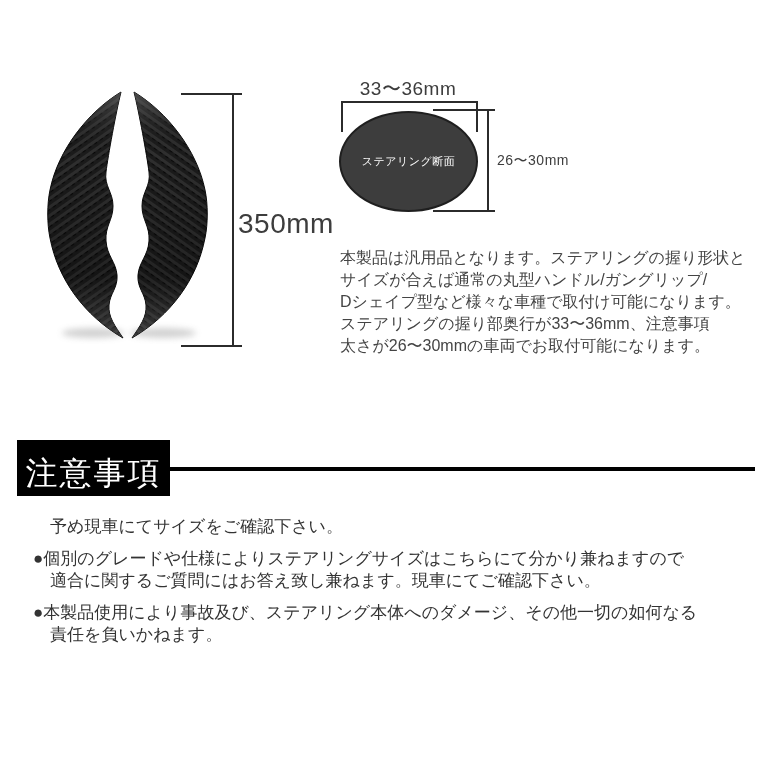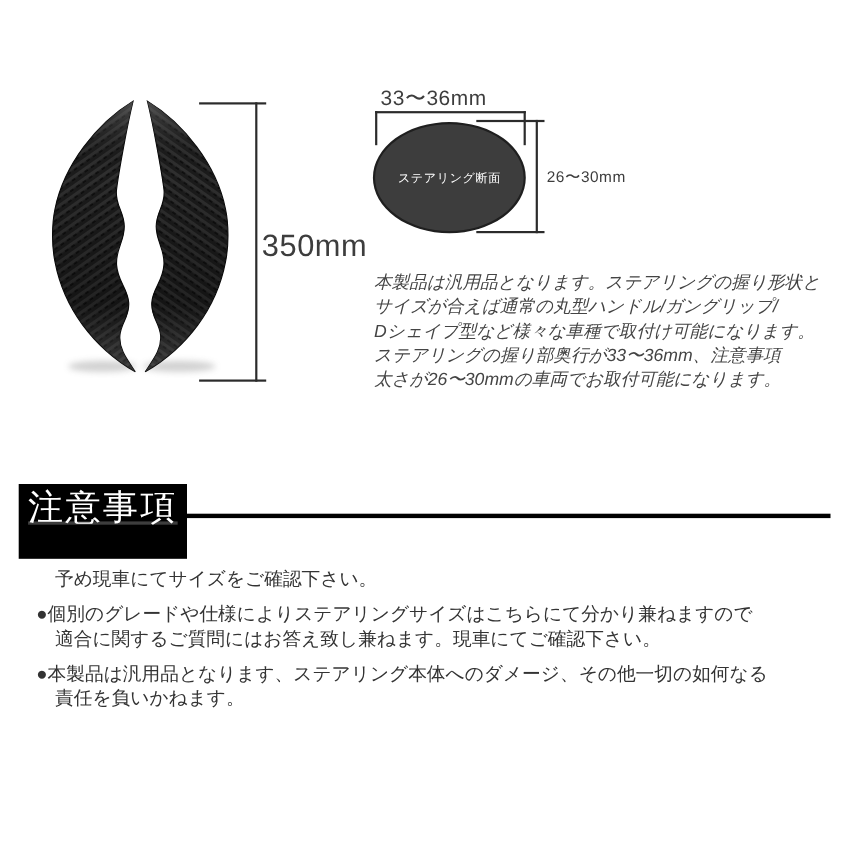--- a/index.html
+++ b/index.html
@@ -18,21 +18,21 @@
   #product-svg { position: absolute; left: 35px; top: 86px; width: 180px; height: 258px; }
 
   .dim-line { position: absolute; background: var(--dim-line, #2b2b2b); }
   .dim-label { position: absolute; color: var(--text, #3d3d3d); letter-spacing: 0.5px; }
 
   #h350-vline  { left: 232px; top: 93px;  width: 2px;  height: 254px; }
   #h350-tick-t { left: 181px; top: 93px;  width: 61px; height: 2px; }
   #h350-tick-b { left: 181px; top: 345px; width: 61px; height: 2px; }
   #h350-label  { left: 238px; top: 208px; font-size: 28px; }
 
-  #cs-width-label { left: 346px; top: 76px; width: 124px; font-size: 19px; }
+  #cs-width-label { left: 346px; top: 76px; width: 124px; text-align: center; font-size: 19px; }
   #cs-hline   { left: 341px; top: 101px; width: 137px; height: 2px; }
   #cs-tick-l  { left: 341px; top: 101px; width: 2px;  height: 31px; }
   #cs-tick-r  { left: 476px; top: 101px; width: 2px;  height: 31px; }
 
   #cs-vline   { left: 487px; top: 109px; width: 2px;  height: 103px; }
   #cs-tick-t  { left: 433px; top: 109px; width: 62px; height: 2px; }
   #cs-tick-bt { left: 433px; top: 210px; width: 62px; height: 2px; }
   #cs-height-label { left: 497px; top: 152px; font-size: 14px; }
 
   #cs-ellipse {
@@ -42,27 +42,27 @@
     border: 2px solid var(--section-ellipse-stroke, #222);
     box-sizing: border-box;
     display: flex; align-items: center; justify-content: center;
   }
   #cs-ellipse span {
     color: var(--section-label-text, #fff);
     font-size: 11px; white-space: nowrap; letter-spacing: 0.5px;
   }
 
   #description { left: 340px; top: 247px; font-size: 16px; line-height: 22px; color: #444; }
-  #description div { white-space: nowrap; font-style: italic; }
+  #description div { white-space: nowrap; }
 
   
   #notice-banner {
-    left: 17px; top: 440px; width: 153px; height: 68px;
+    left: 17px; top: 440px; width: 153px; height: 56px;
     background: var(--banner-bg, #000);
-    display: flex; align-items: flex-start; justify-content: center; text-decoration: underline;
+    display: flex; align-items: flex-end; justify-content: center;
   }
   #notice-banner span {
     color: var(--banner-text, #fff);
     font-size: 32px; letter-spacing: 2px; white-space: nowrap;
   }
   #notice-rule { left: 170px; top: 467px; width: 585px; height: 4px; background: var(--banner-bg, #000); }
 
   #notice-list {
     left: 33px; top: 516px; width: 726px;
     list-style: none; margin: 0; padding: 0;
@@ -153,17 +153,17 @@
 
   <ul class="abs" id="notice-list" style="top:86px;">
     <li>
       <div class="line cont">予め現車にてサイズをご確認下さい。</div>
     </li>
     <li>
       <div class="line">●個別のグレードや仕様によりステアリングサイズはこちらにて分かり兼ねますので</div>
       <div class="line cont">適合に関するご質問にはお答え致し兼ねます。現車にてご確認下さい。</div>
     </li>
     <li>
-      <div class="line">●本製品は汎用品となります、ステアリング本体へのダメージ、その他一切の如何なる</div>
+      <div class="line">●本製品使用により事故及び、ステアリング本体へのダメージ、その他一切の如何なる</div>
       <div class="line cont">責任を負いかねます。</div>
     </li>
   </ul>
 </div>
 
 </body></html>

